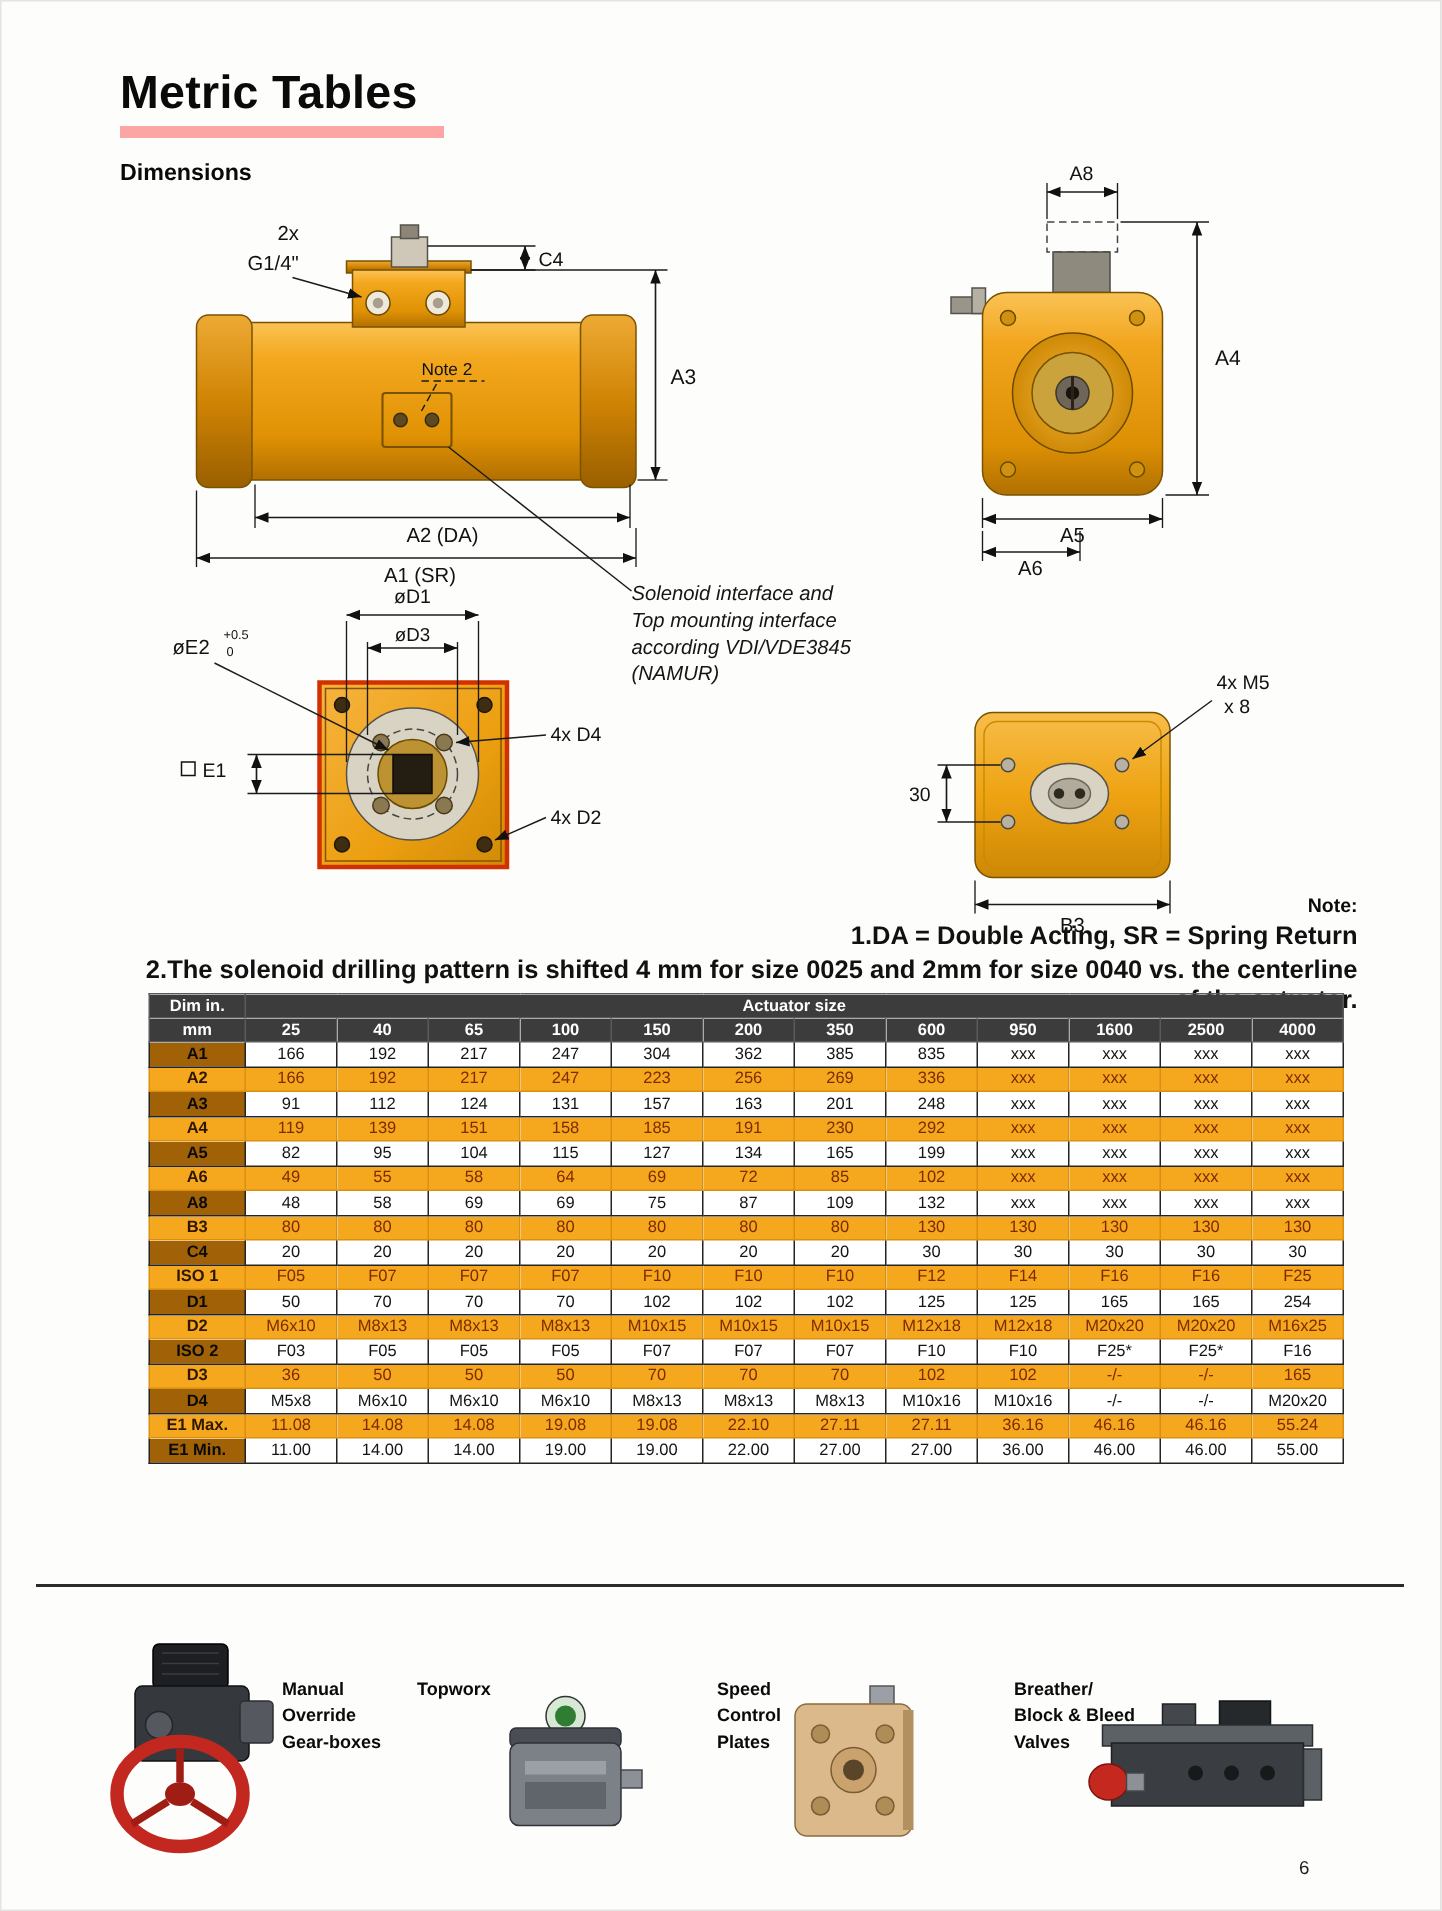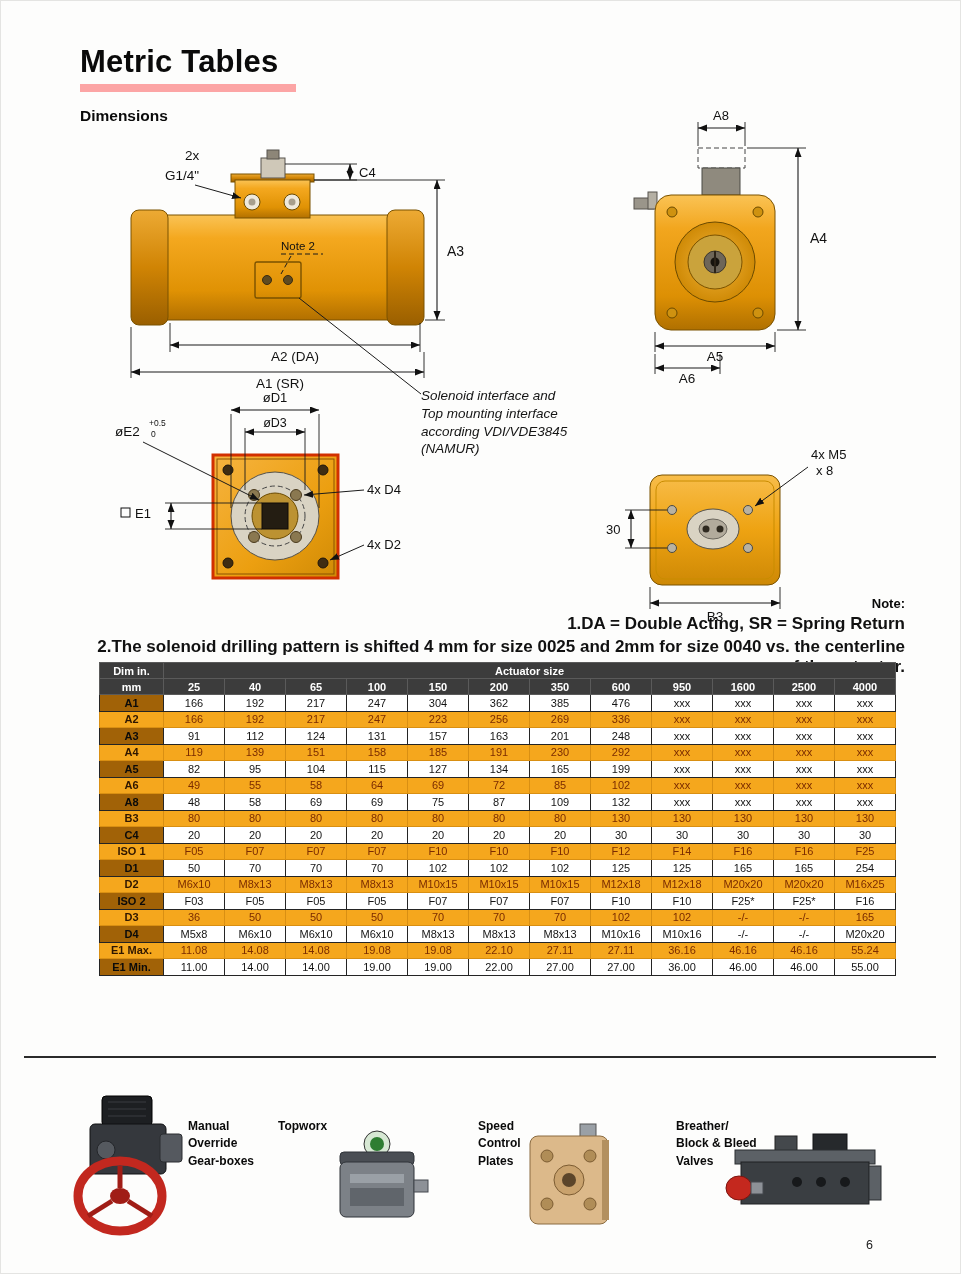--- a/index.html
+++ b/index.html
@@ -315,21 +315,21 @@
       <tbody>
           <tr>
             <th>A1</th>
             <td>166</td>
             <td>192</td>
             <td>217</td>
             <td>247</td>
             <td>304</td>
             <td>362</td>
             <td>385</td>
-            <td>476</td>
+            <td>835</td>
             <td>xxx</td>
             <td>xxx</td>
             <td>xxx</td>
             <td>xxx</td>
           </tr>
           <tr class="hl">
             <th>A2</th>
             <td>166</td>
             <td>192</td>
             <td>217</td>

